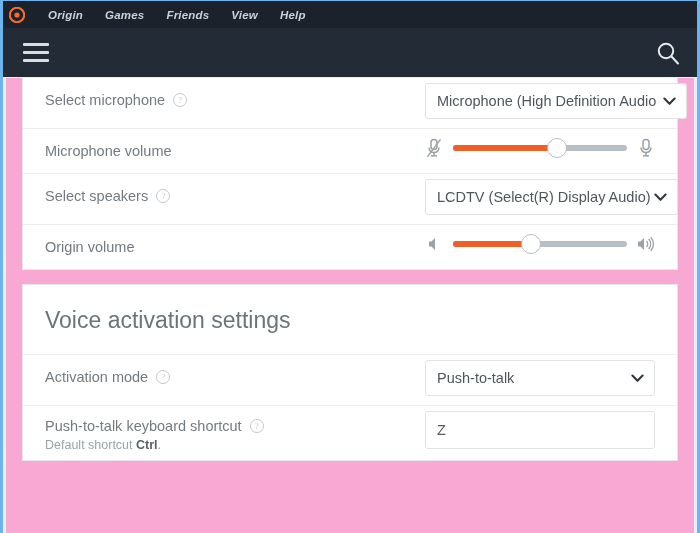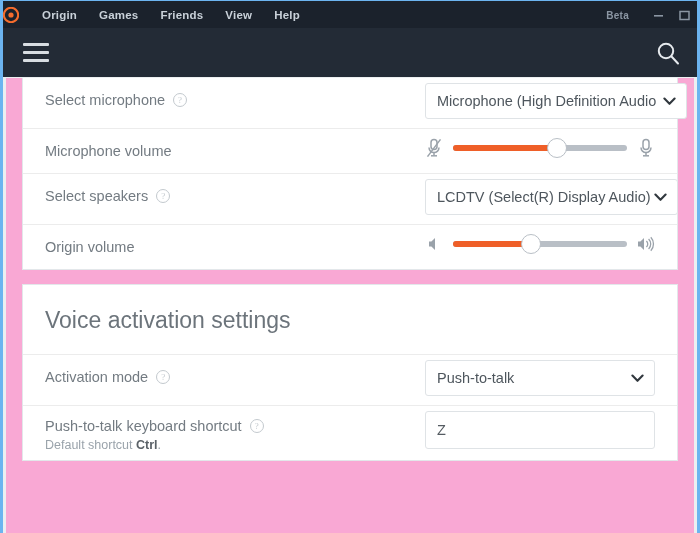--- a/index.html
+++ b/index.html
@@ -22,22 +22,23 @@
     overflow: hidden;
   }
 
   
   .titlebar {
     position: relative;
     height: 28px;
     background: #1b222c;
     display: flex;
     align-items: center;
-    padding-left: 0;
+    padding-left: 6px;
     border-top: 1px solid #6cb4f0;
+    font-style: italic;
   }
   .origin-logo {
     width: 16px; height: 16px;
     margin-right: 12px;
     display: flex; align-items: center; justify-content: center;
   }
   .origin-logo svg { display: block; }
 
   .menu-item {
     color: #c9d1d9;
@@ -277,33 +278,20 @@
         <circle cx="8" cy="8" r="2.6" fill="#f56c2d"></circle>
       </svg>
     </div>
 
     <div class="menu-item">Origin</div>
     <div class="menu-item">Games</div>
     <div class="menu-item">Friends</div>
     <div class="menu-item">View</div>
     <div class="menu-item">Help</div>
 
-    <div class="titlebar-right">
-      <div class="beta-tag">Beta</div>
-      <div class="win-btn">
-        <svg width="11" height="11" viewBox="0 0 11 11">
-          <rect x="1" y="5" width="9" height="1.6" fill="#8b96a3"></rect>
-        </svg>
-      </div>
-      <div class="win-btn">
-        <svg width="11" height="11" viewBox="0 0 11 11">
-          <rect x="1" y="1.5" width="9" height="8" fill="none" stroke="#8b96a3" stroke-width="1.5"></rect>
-        </svg>
-      </div>
-    </div>
   </div>
 
   <div class="navbar">
     <div class="hamburger">
       <span></span>
         <span></span>
         <span></span>
     </div>
     <div class="search-icon">
       <svg width="26" height="26" viewBox="0 0 26 26">

